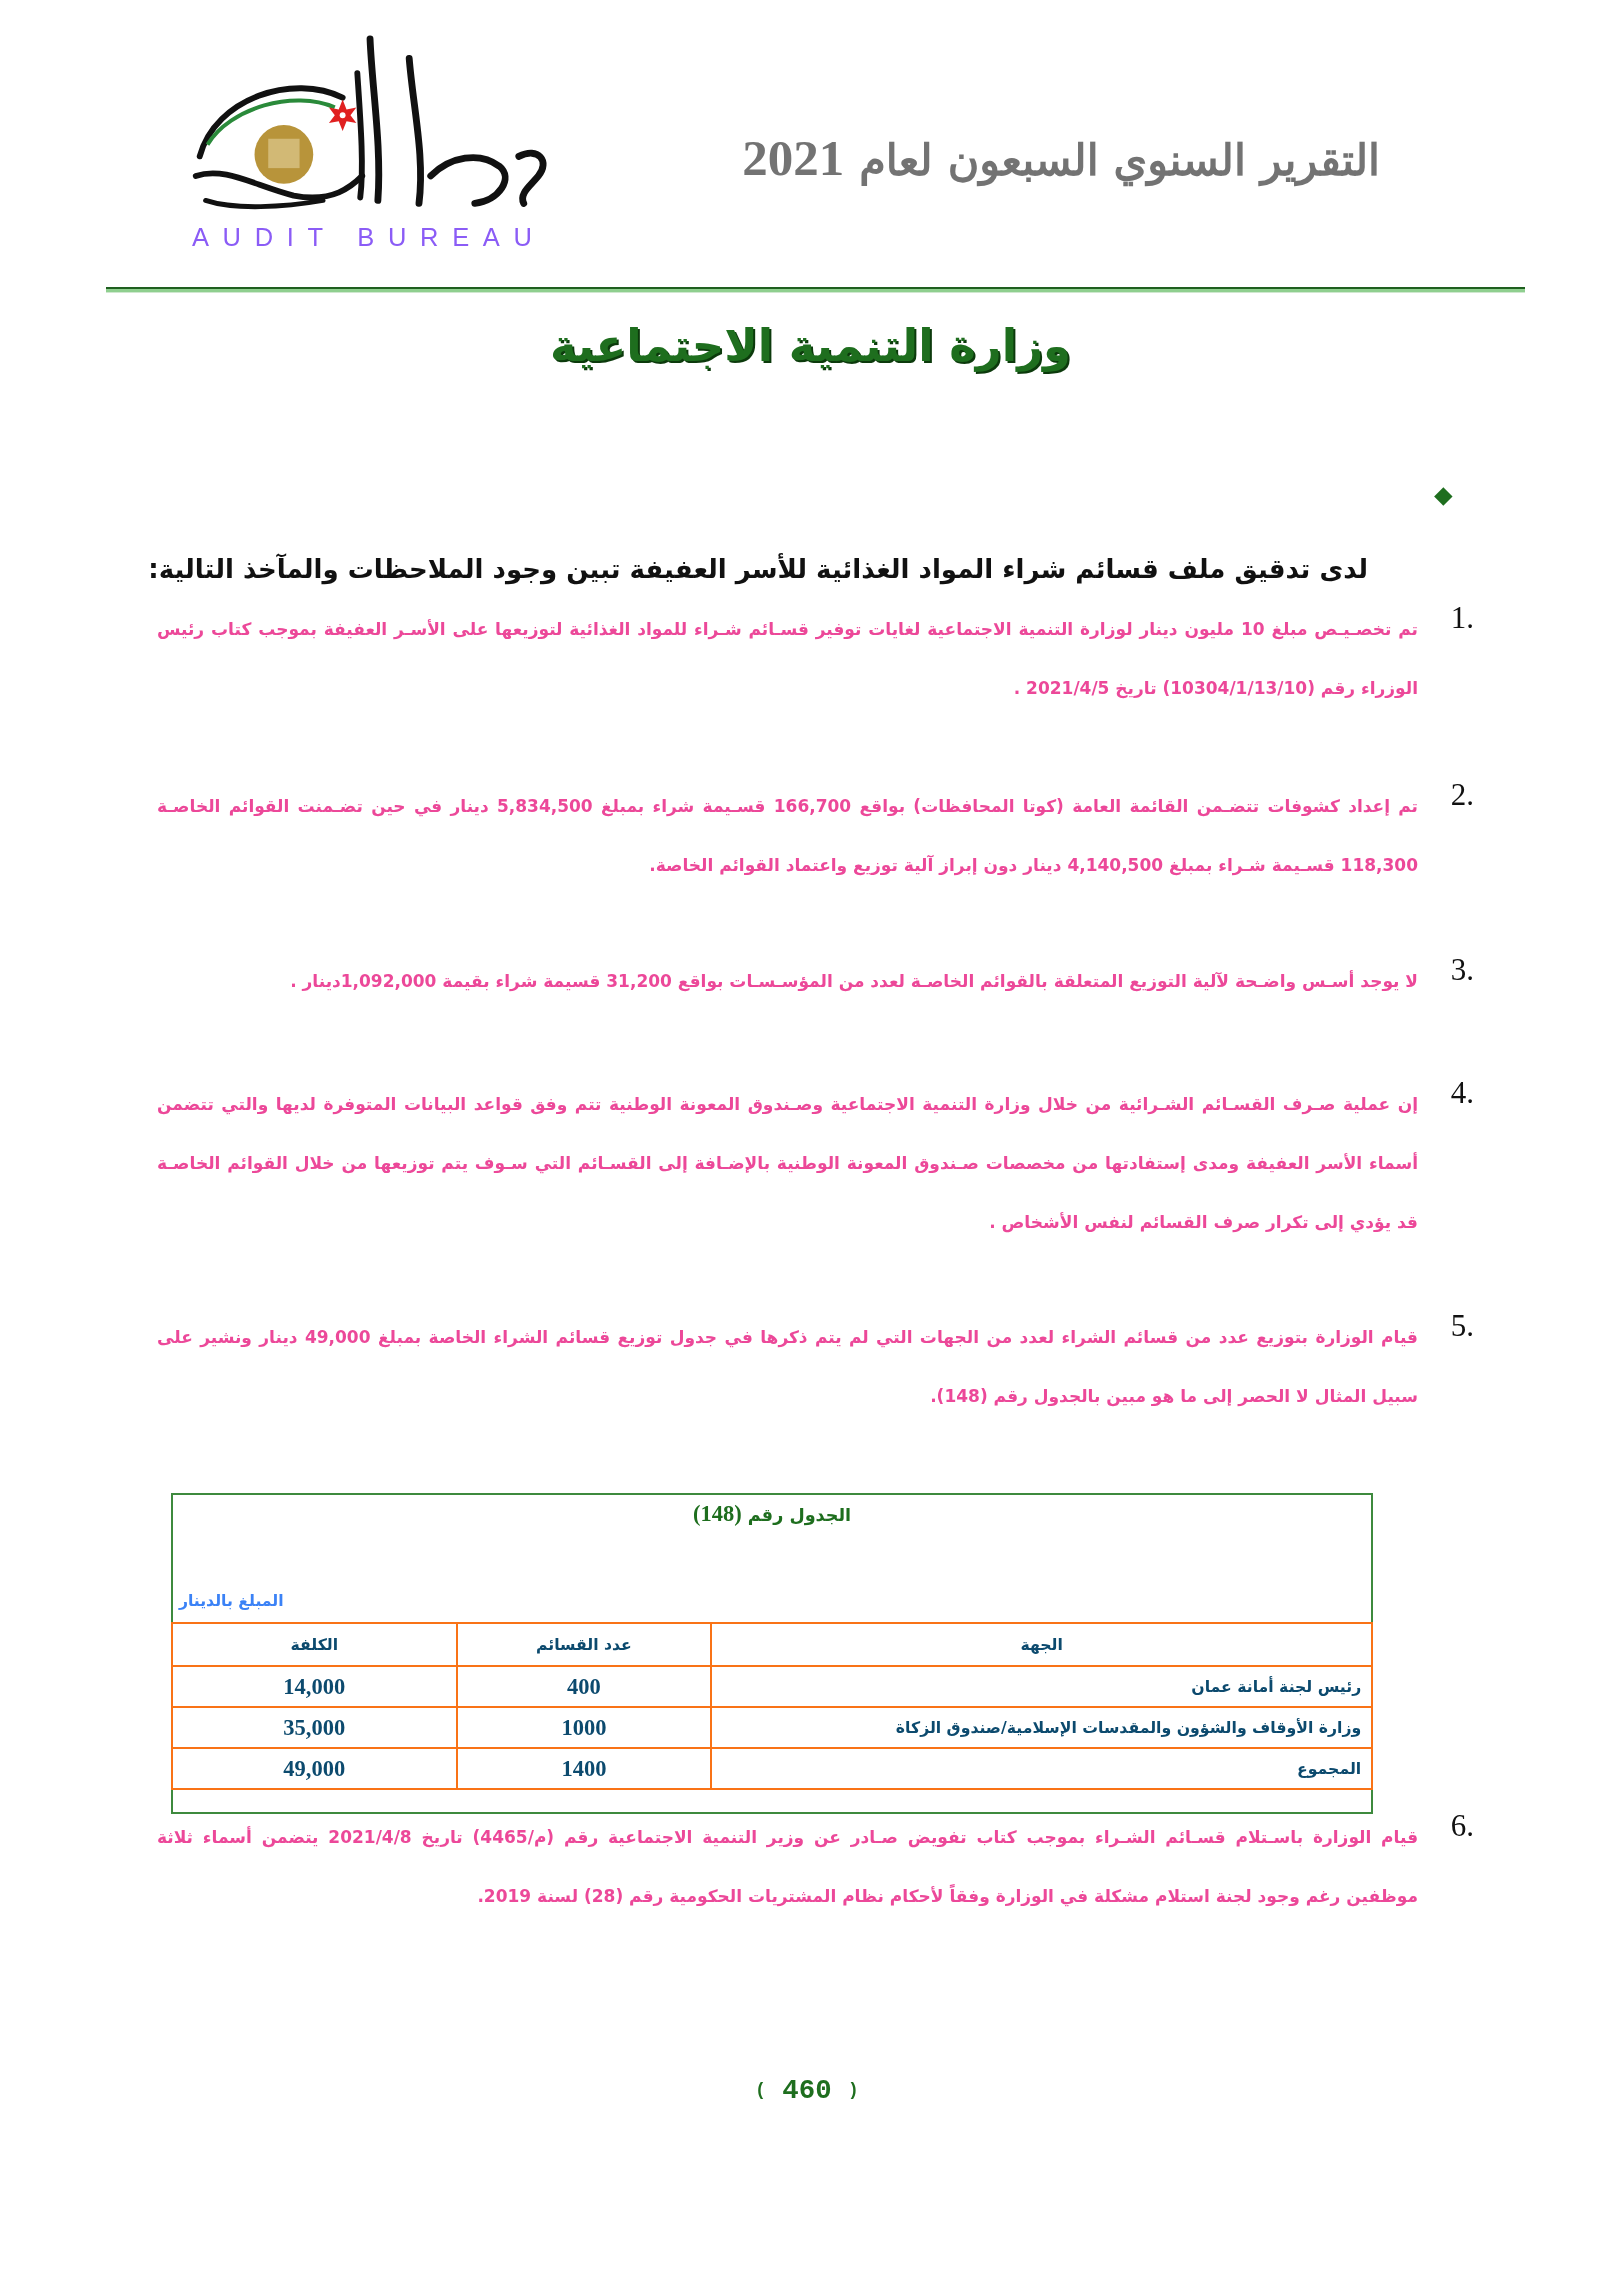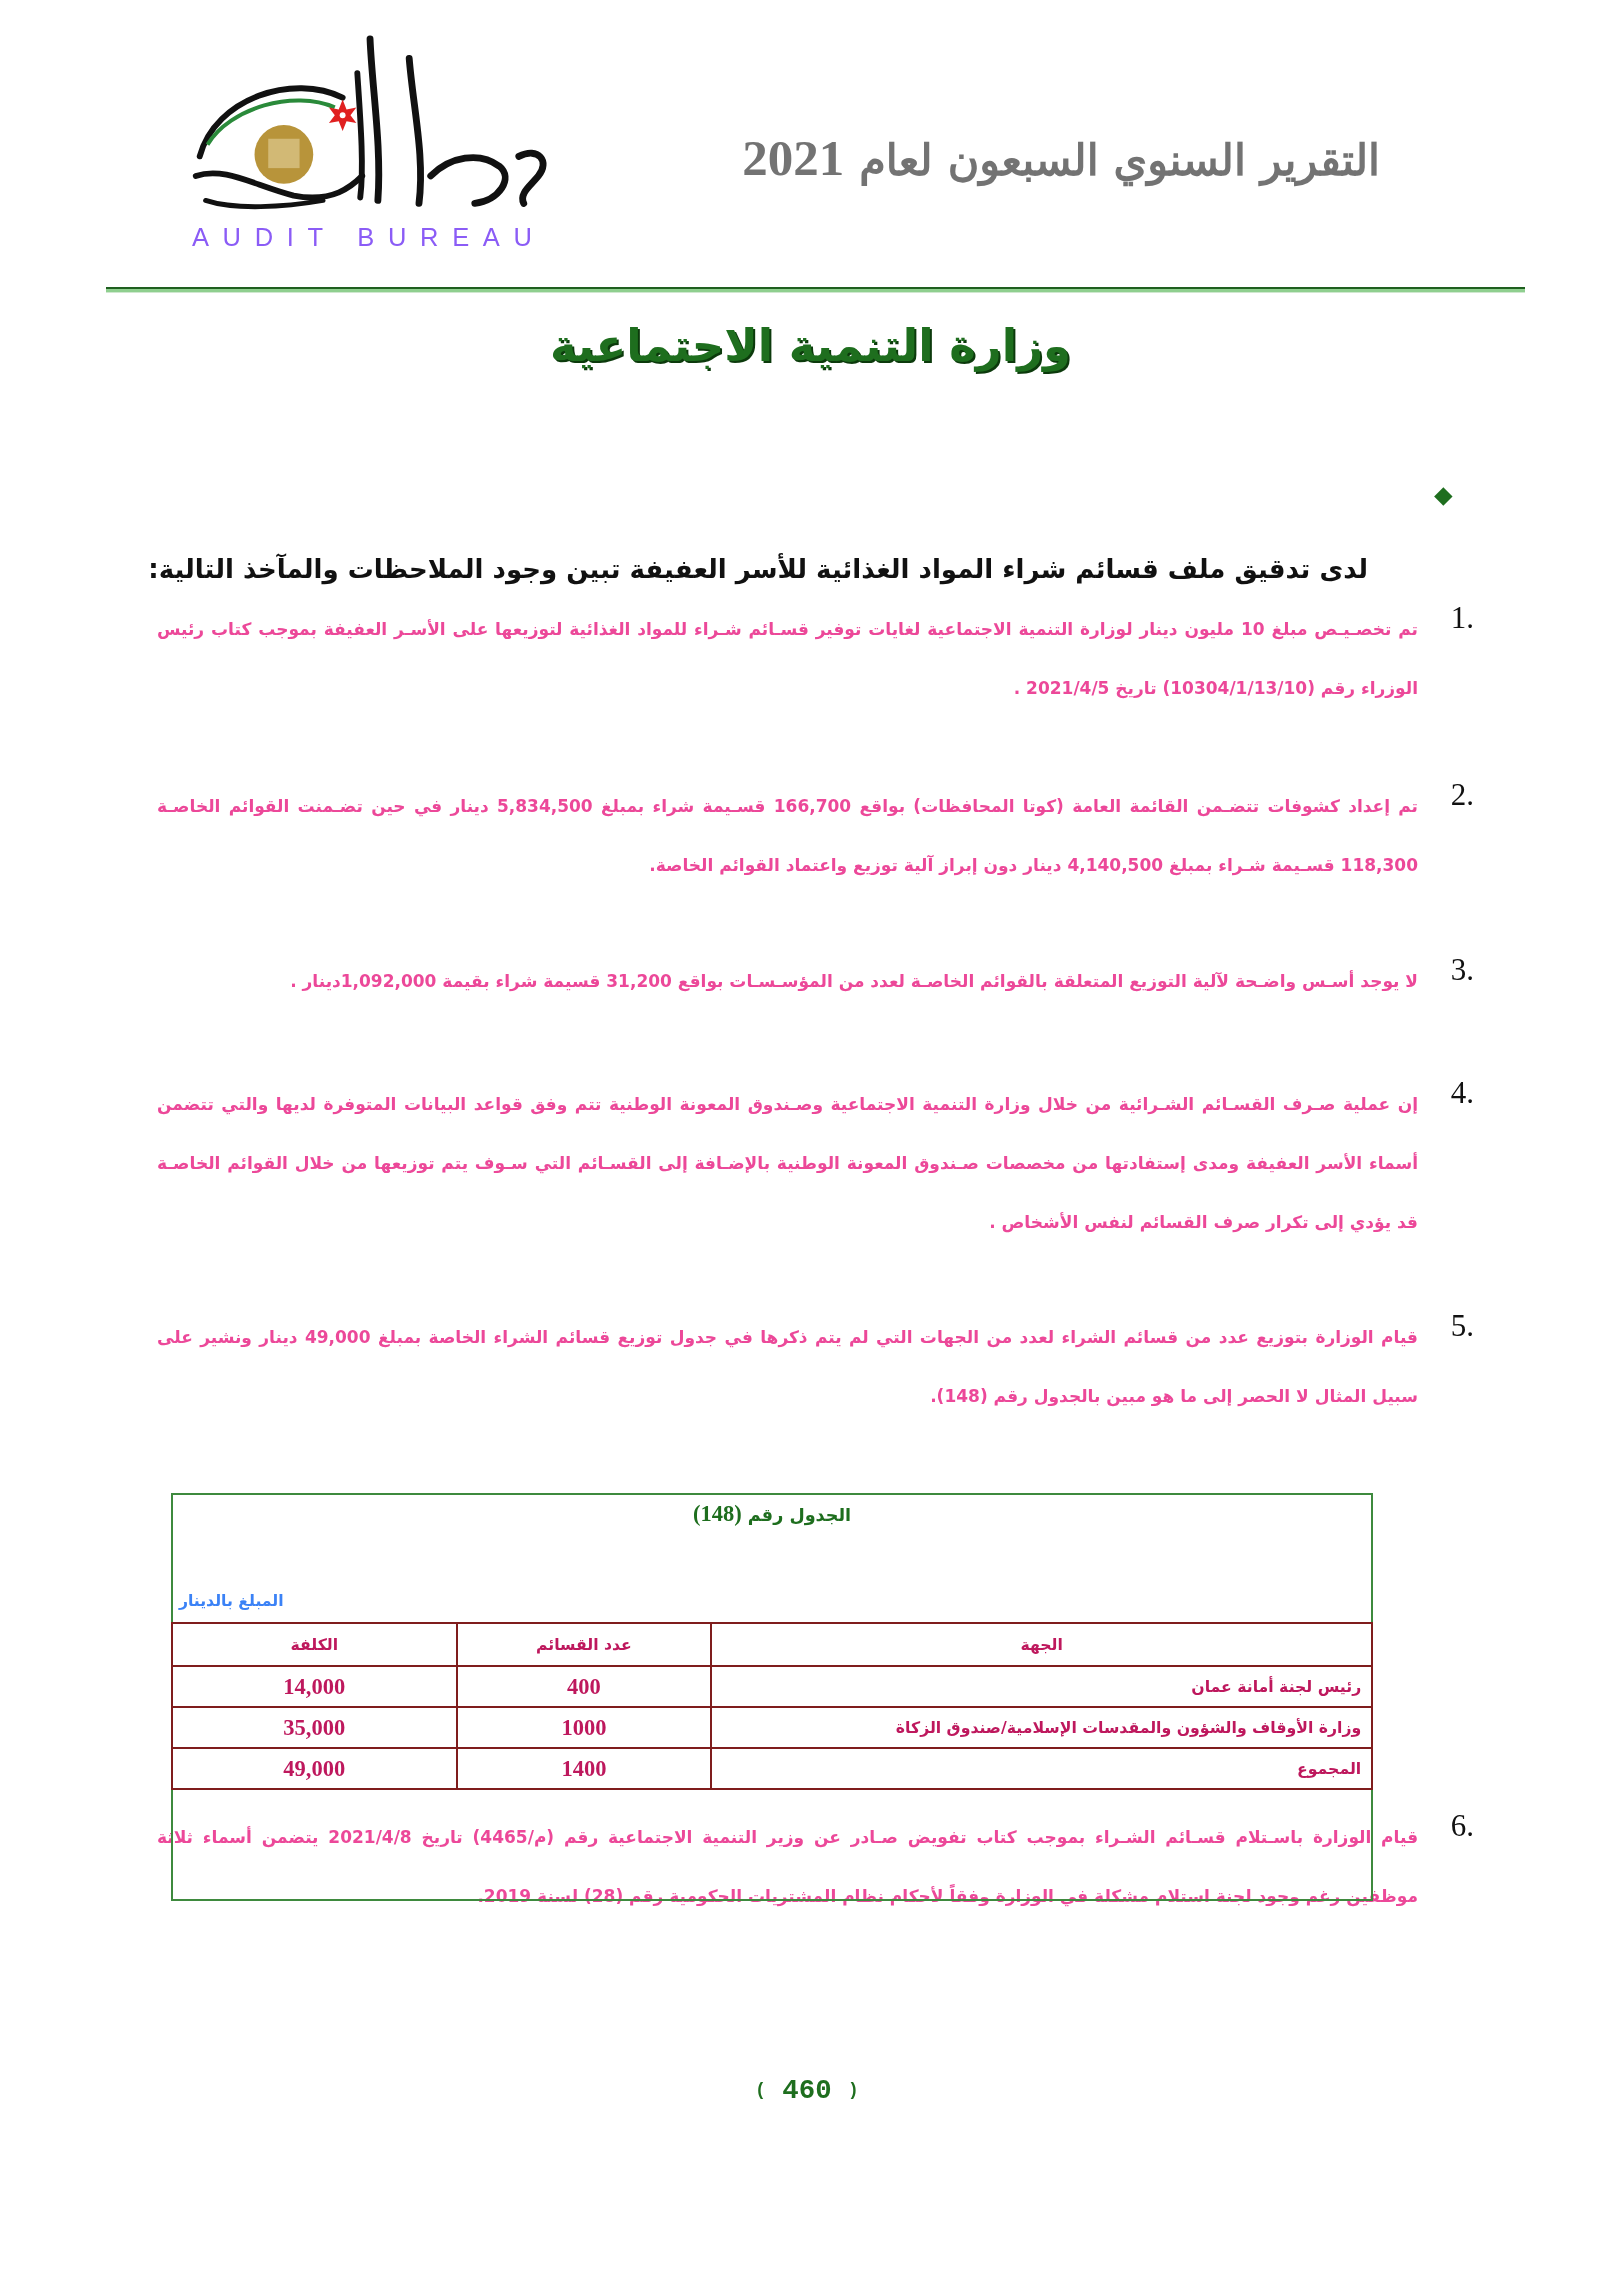--- a/index.html
+++ b/index.html
@@ -147,21 +147,21 @@
       text-align-last: right;
       color: #ec4899;
     }
 
     
     .table-box {
       position: absolute;
       left: 171px;
       top: 1493px;
       width: 1202px;
-      height: 408px;
+      height: 321px;
       border: 2px solid #3e8a3e;
       box-sizing: border-box;
     }
     .table-title {
       position: absolute;
       left: 0; right: 0;
       top: 5.9px;
       text-align: center;
       direction: rtl;
       font-weight: bold;
@@ -193,24 +193,24 @@
     }
     table.data {
       position: absolute;
       left: -2px;
       top: 127px;
       width: 1202px;
       border-collapse: collapse;
       direction: rtl;
     }
     table.data td, table.data th {
-      border: 2px solid #7f1d1d;
+      border: 2px solid #f97316;
       height: 41px;
       padding: 0 9.8px;
-      color: #be185d;
+      color: #0c4a6e;
       box-sizing: border-box;
     }
     table.data th {
       font-weight: bold;
       font-size: 15.7px;
       height: 43px;
       text-align: center;
     }
     table.data td.entity {
       text-align: right;

